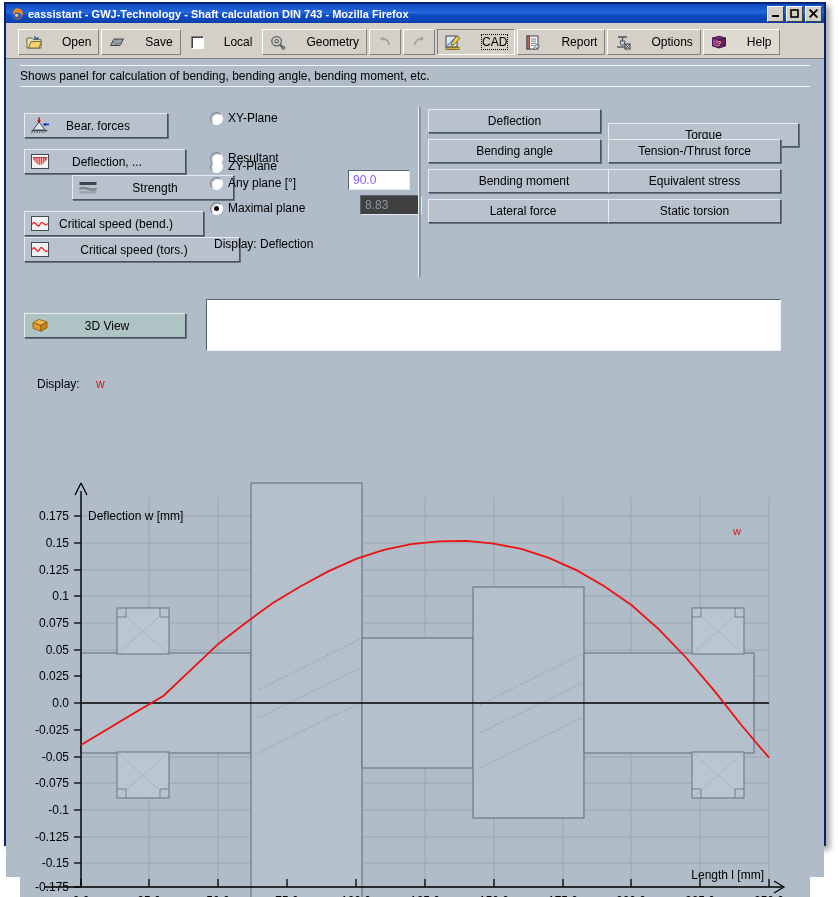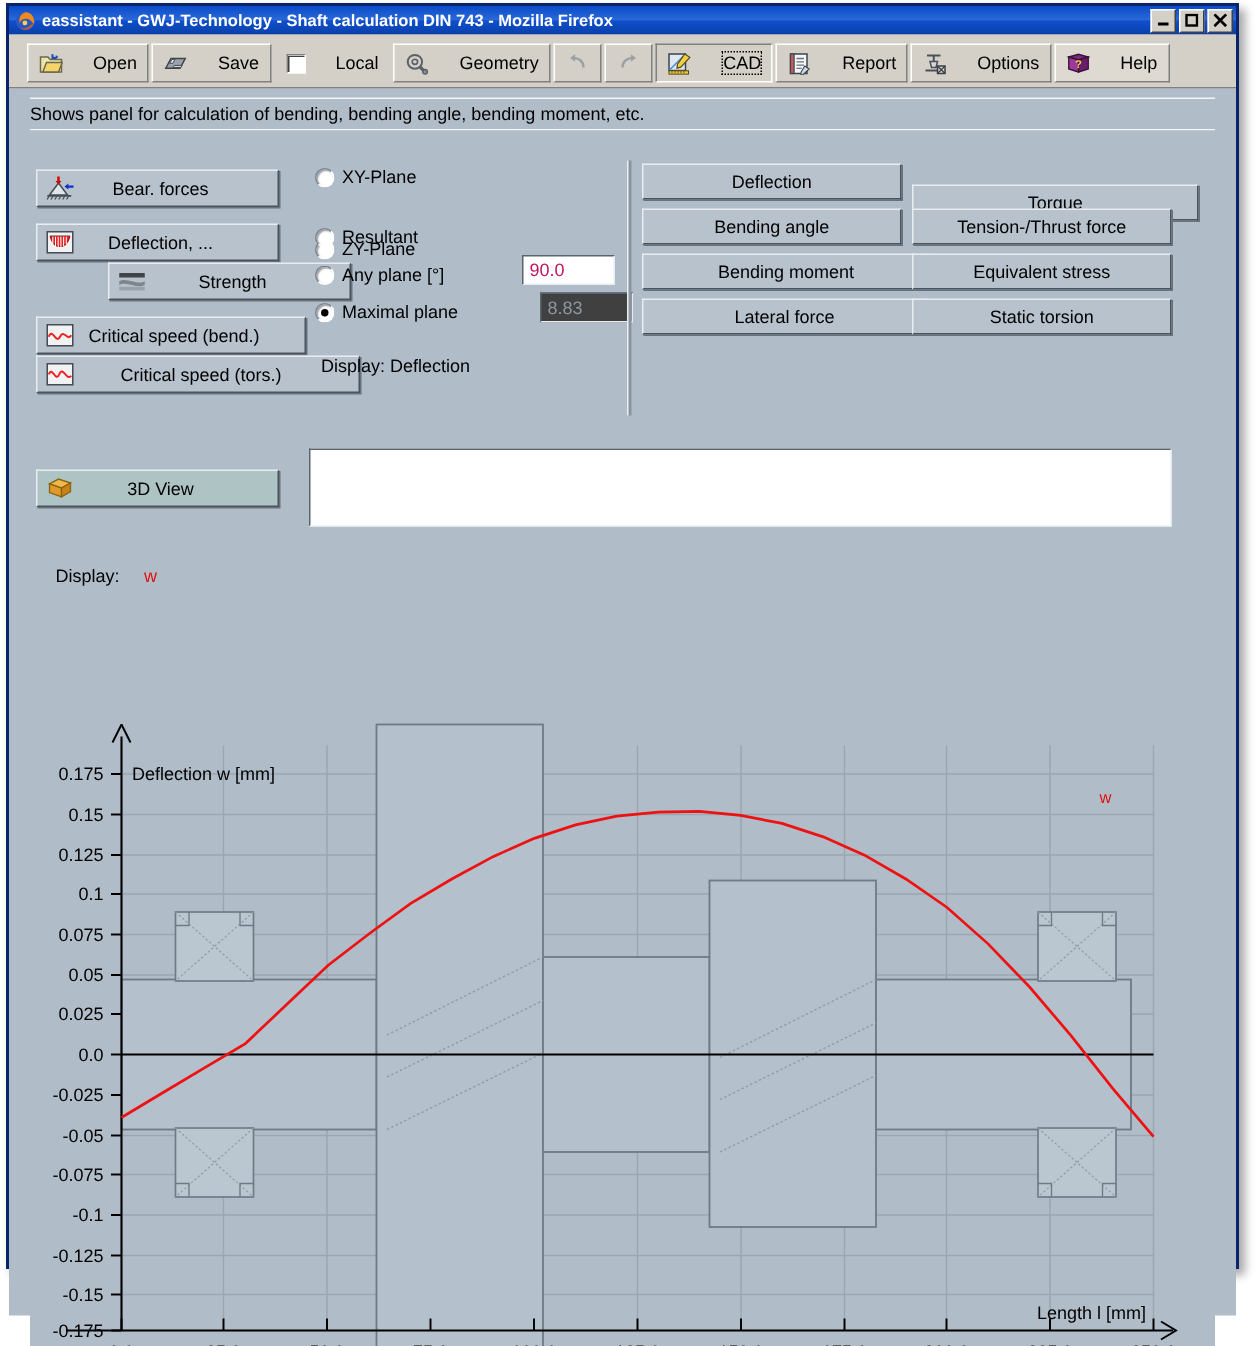--- a/index.html
+++ b/index.html
@@ -90,21 +90,21 @@
     box-shadow:inset 1px 1px 1px rgba(80,90,100,.55);
     margin-right:5px;flex:0 0 auto;position:relative;
   }
   .radio.on::after{
     content:"";position:absolute;left:3px;top:3px;width:5px;height:5px;
     border-radius:50%;background:#000;
   }
   .txtfield{
     position:absolute;background:#ffffff;
     border:1px solid;border-color:#5a646e #e8ecf0 #e8ecf0 #5a646e;
-    font-size:12px;color:#be185d;display:flex;align-items:center;padding-left:4px;
+    font-size:12px;color:#8b5cf6;display:flex;align-items:center;padding-left:4px;
     box-sizing:border-box;
   }
   .txtfield.dis{background:#404040;color:#8d97a1;margin-left:12px;}
 
   #vsep{
     position:absolute;width:2px;background:#8b95a0;
     border-left:1px solid #eceff2;
   }
 
   #whitepanel{
@@ -266,21 +266,21 @@
   </div>
 
   <div id="hintwrap">
     <div id="hintbar">
       <span>Shows panel for calculation of bending, bending angle, bending moment, etc.</span>
     </div>
   </div>
 
   <div id="client">
 
-    <div class="abtn hasicon" style="left:18px;top:26px;width:162px;height:25px;">
+    <div class="abtn hasicon" style="left:18px;top:26px;width:144px;height:25px;">
       <span class="ico">
         <svg width="20" height="17" viewBox="0 0 20 17">
           <path d="M3 13 L9 5 L15 13 Z" fill="#dfe5ea" stroke="#454b52" stroke-width="1"></path>
           <path d="M1.5 13.6 h16" stroke="#454b52" stroke-width="1.2"></path>
           <path d="M2.6 14 l-1.2 2 M5.2 14 l-1.2 2 M7.8 14 l-1.2 2 M10.4 14 l-1.2 2 M13 14 l-1.2 2 M15.6 14 l-1.2 2" stroke="#454b52" stroke-width=".8"></path>
           <path d="M9 0.6 v4.4" stroke="#d00000" stroke-width="1.6"></path>
           <path d="M9 6 l-2 -2.4 h4 z" fill="#d00000"></path>
           <path d="M19 7.4 h-5" stroke="#1030c8" stroke-width="1.6"></path>
           <path d="M13 7.4 l2.6 -2 v4 z" fill="#1030c8"></path>
         </svg>

